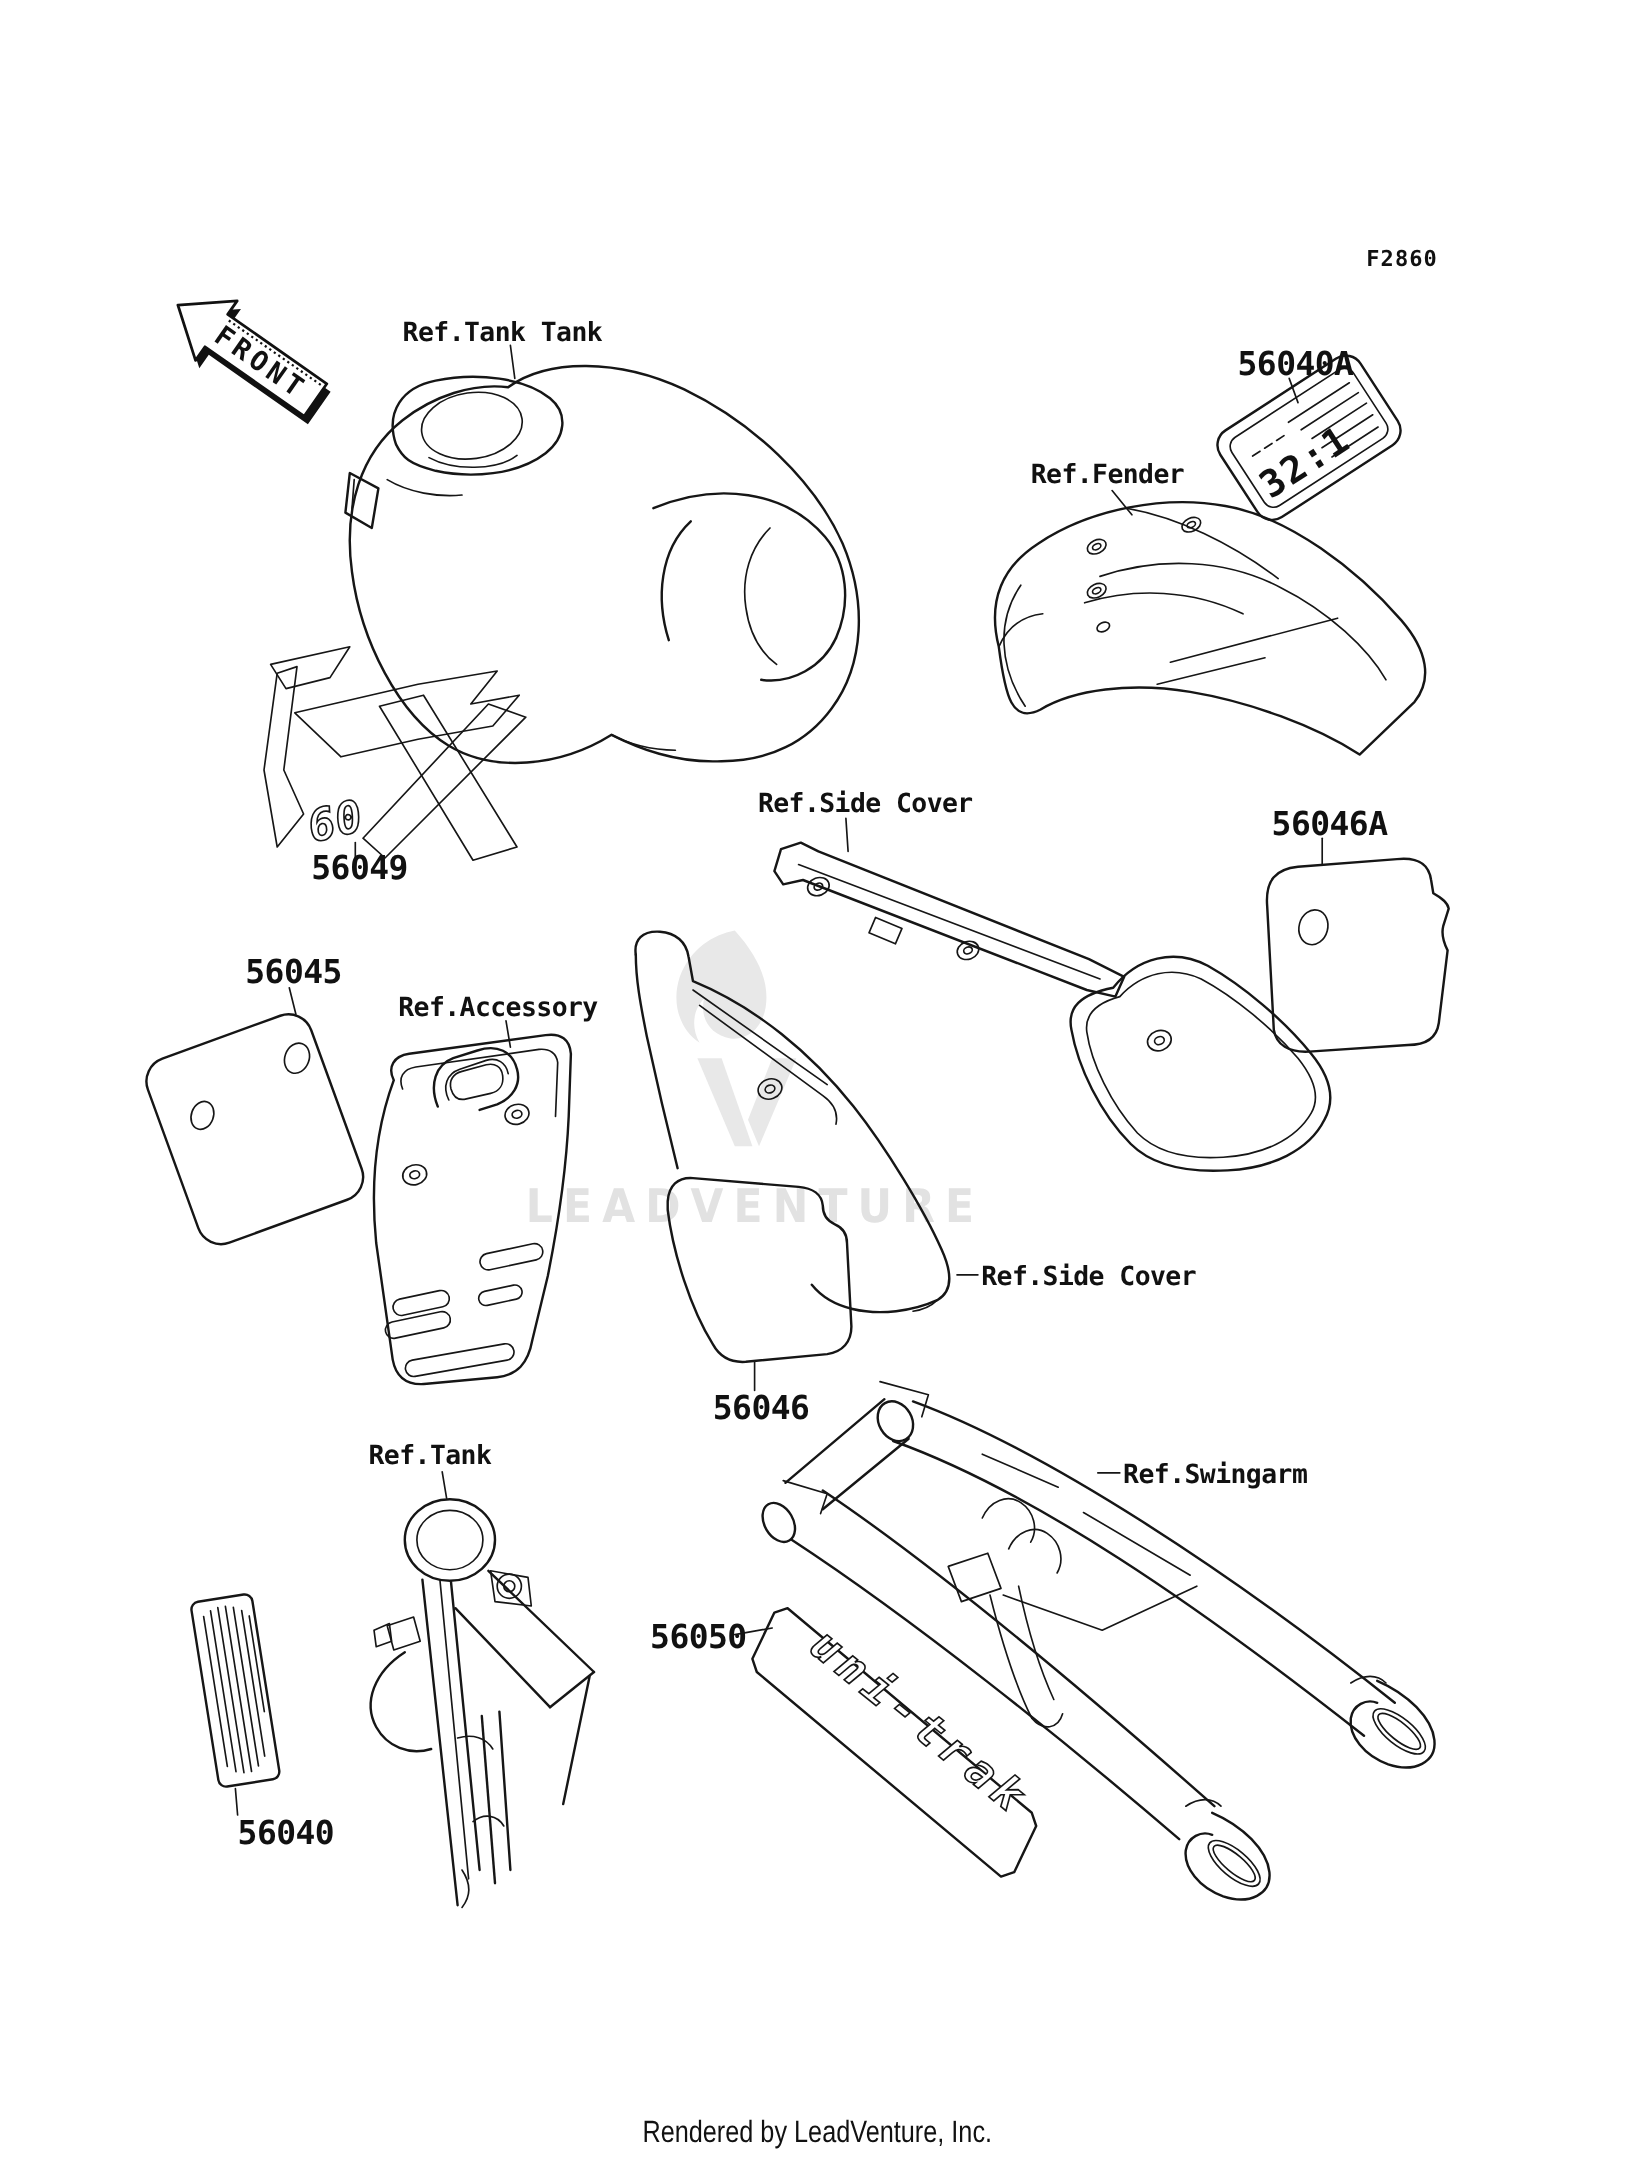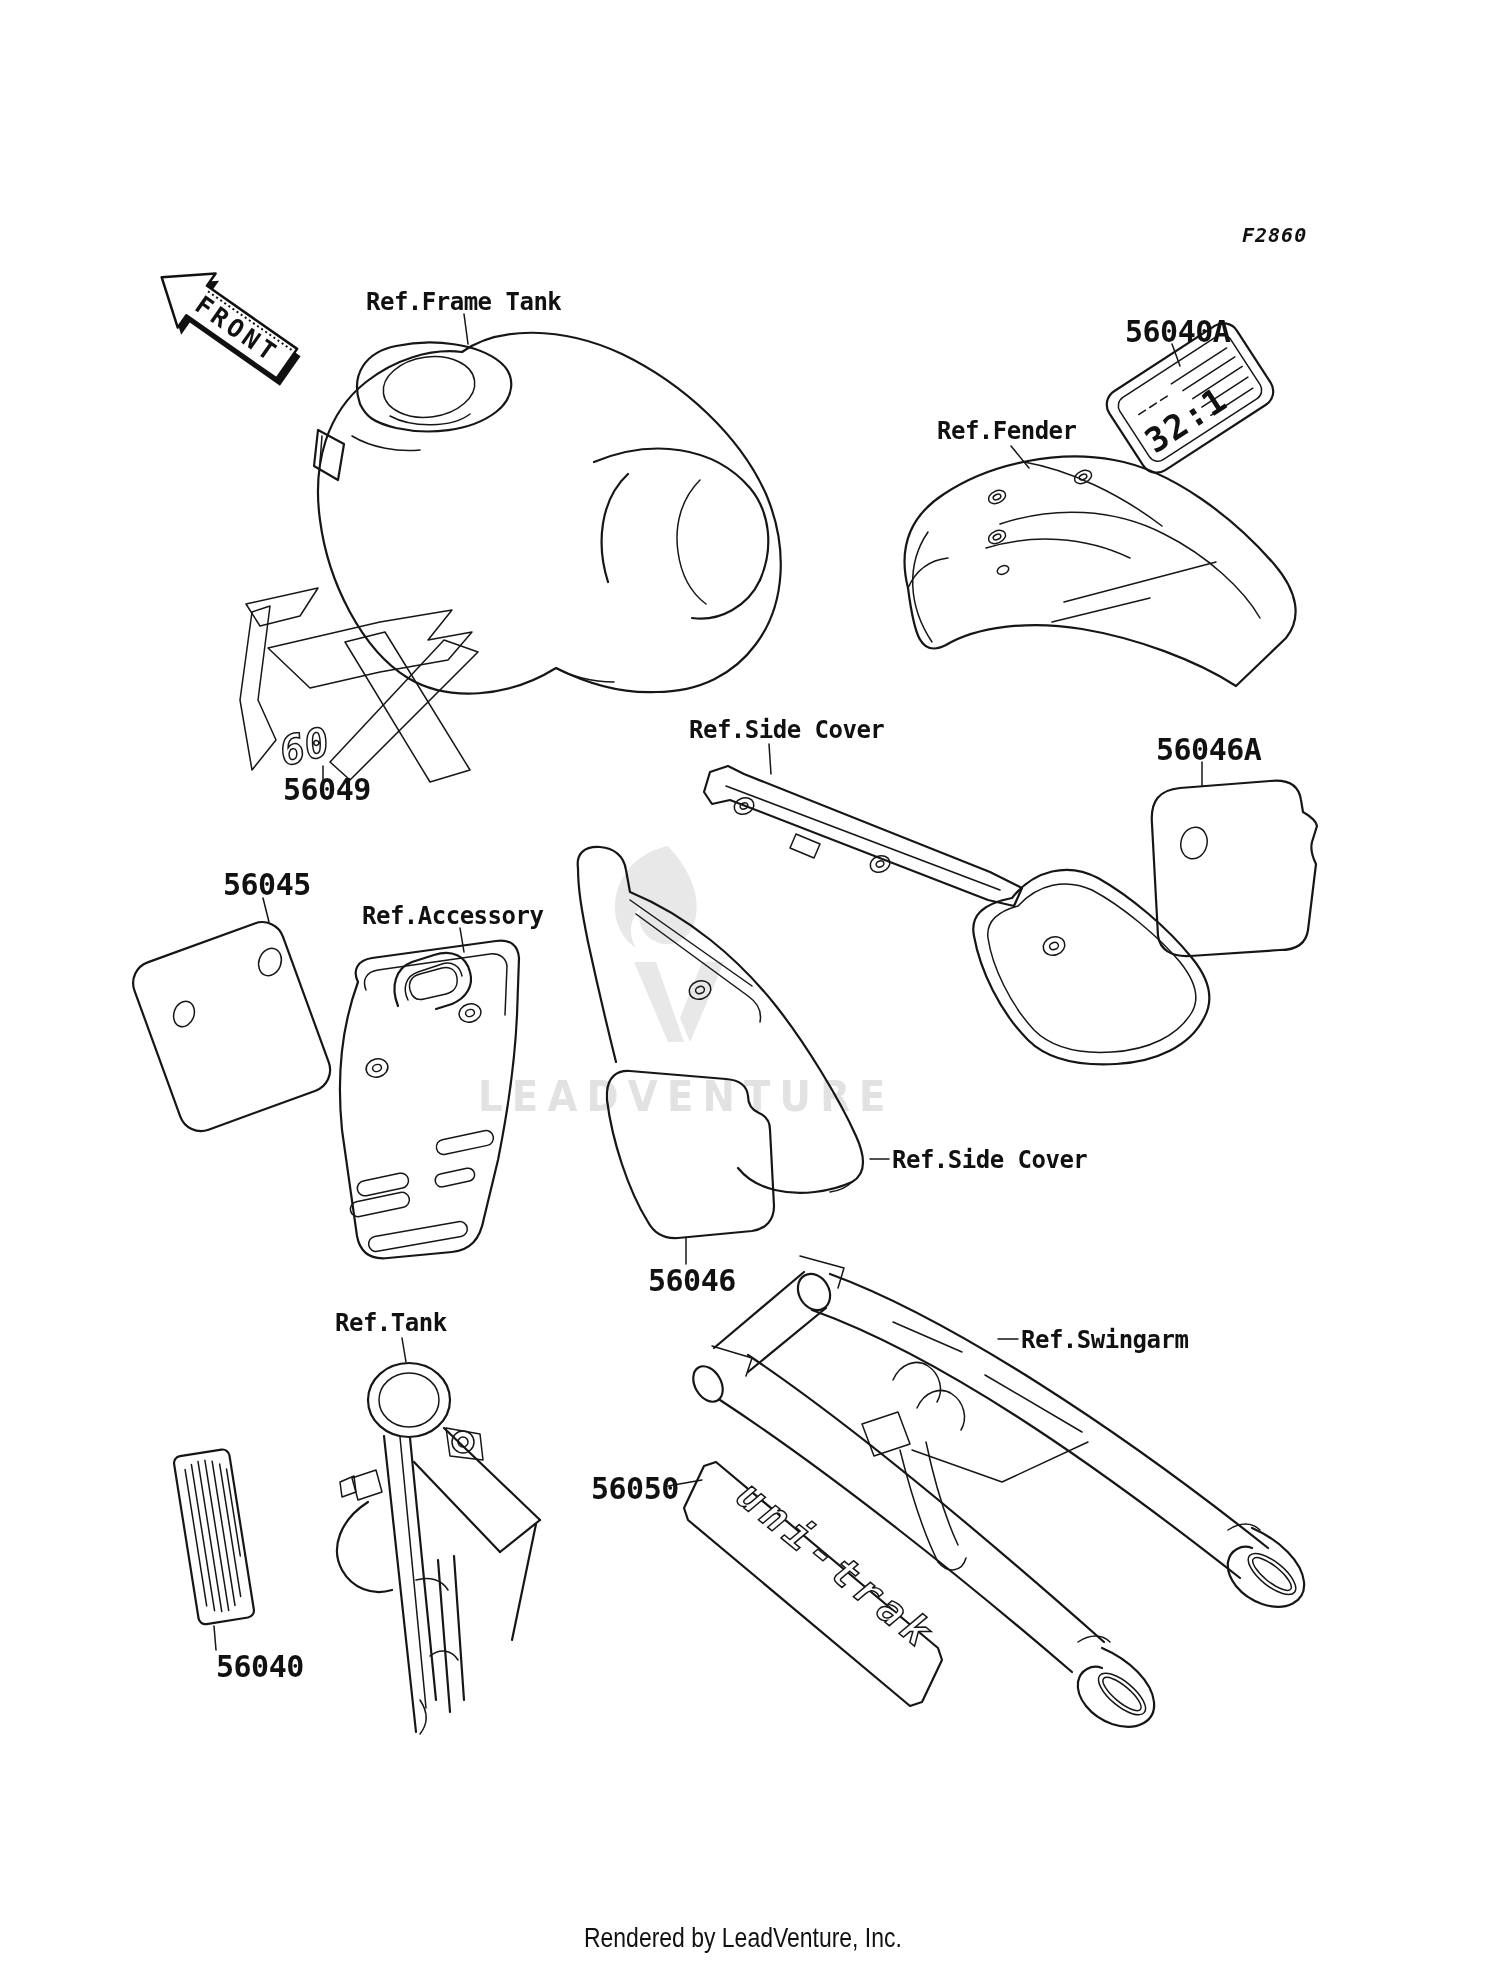--- a/index.html
+++ b/index.html
@@ -241,23 +241,23 @@
           <line x1="217" y1="1460" x2="217" y2="1612"></line>
           <line x1="224" y1="1462" x2="224" y2="1608"></line>
           <line x1="231" y1="1466" x2="231" y2="1600"></line>
           <line x1="237" y1="1472" x2="237" y2="1560"></line>
         </g>
       </g>
       <line class="thin" x1="214" y1="1626" x2="216" y2="1650"></line>
     </g>
   </svg>
 
-  <div class="figcode" style="left:1242px;top:225px;font-style:italic;">F2860</div>
-
-  <div class="callout" style="left:366px;top:290px;">Ref.Frame Tank</div>
+  <div class="figcode" style="left:1242px;top:225px;">F2860</div>
+
+  <div class="callout" style="left:366px;top:290px;">Ref.Tank Tank</div>
   <div class="partnum" style="left:1125px;top:317px;">56040A</div>
   <div class="callout" style="left:937px;top:419px;">Ref.Fender</div>
   <div class="callout" style="left:689px;top:718px;">Ref.Side Cover</div>
   <div class="partnum" style="left:1156px;top:735px;">56046A</div>
   <div class="partnum" style="left:283px;top:775px;">56049</div>
   <div class="partnum" style="left:223px;top:870px;text-align:center;">56045</div>
   <div class="callout" style="left:362px;top:904px;">Ref.Accessory</div>
   <div class="callout" style="left:892px;top:1148px;">Ref.Side Cover</div>
   <div class="partnum" style="left:648px;top:1266px;">56046</div>
   <div class="callout" style="left:335px;top:1311px;">Ref.Tank</div>

